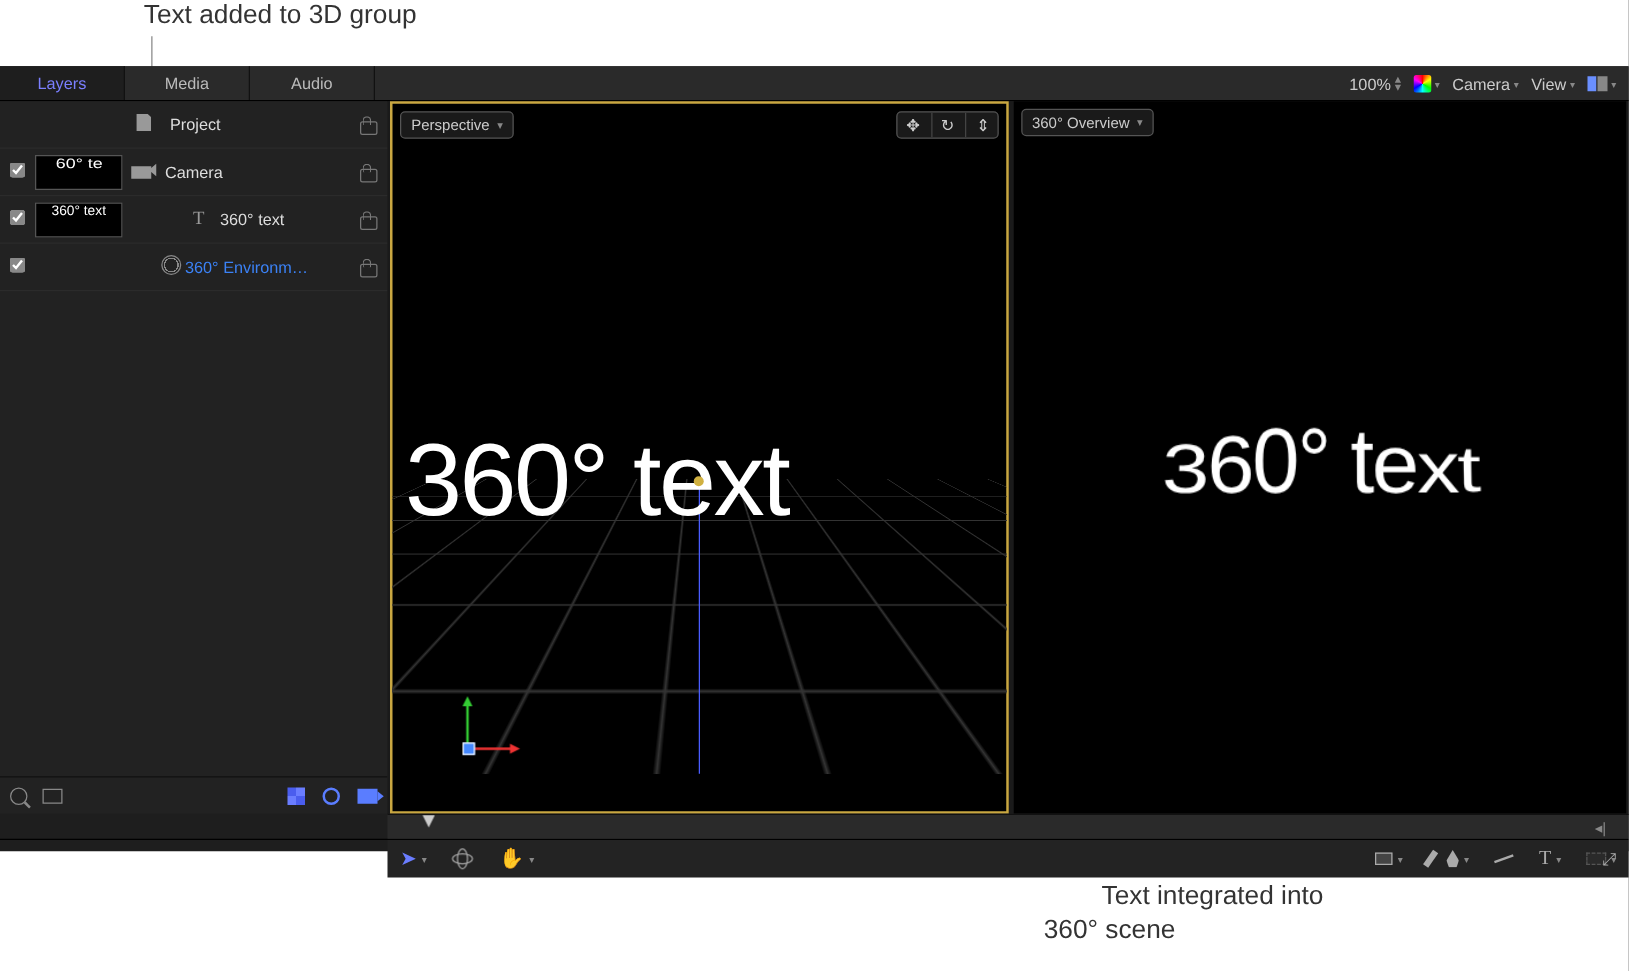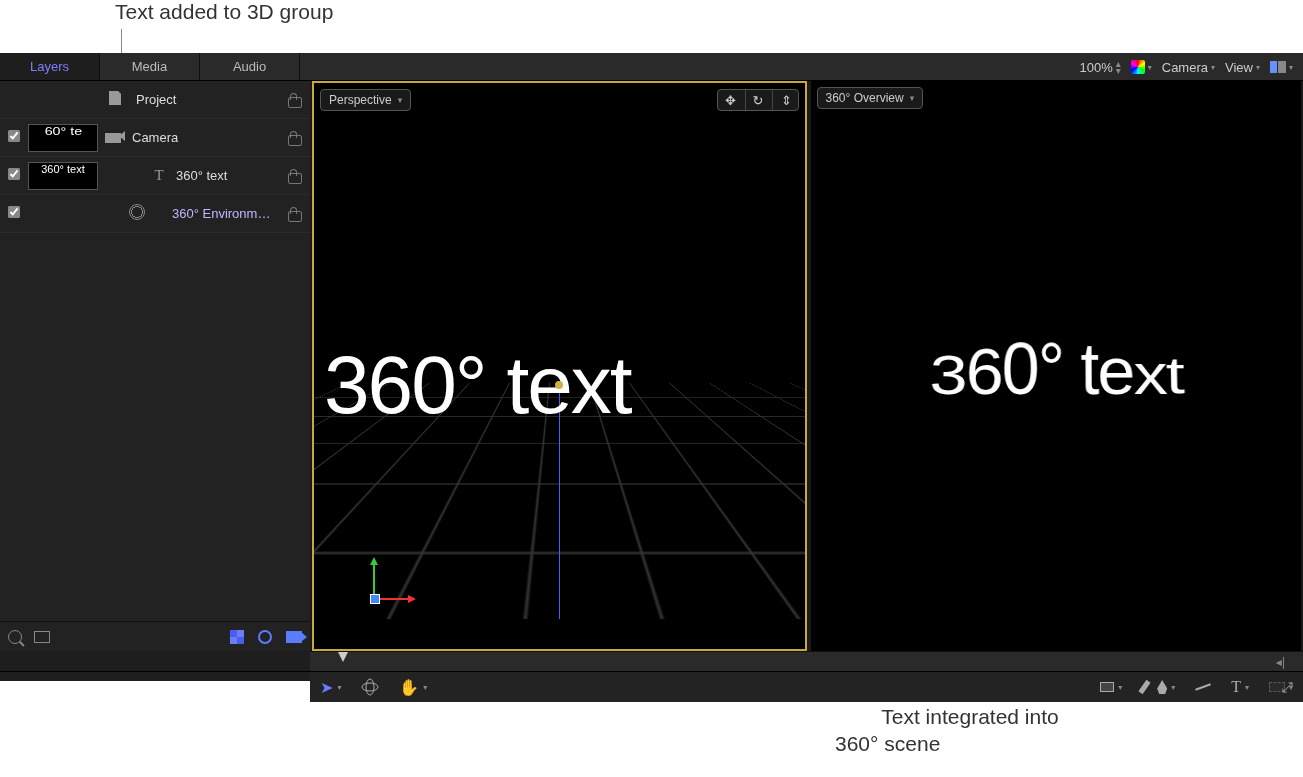--- a/index.html
+++ b/index.html
@@ -184,21 +184,21 @@
           <div class="indent2"></div>
           <span class="licon text">T</span>
           <span style="margin-left:6px;">360° text</span>
           <span class="lockico"></span>
         </div>
         <div class="lrow">
           <div class="lcheck"><input type="checkbox" checked="" style=""></div>
           <div style="width:70px"></div>
           <div class="indent1"></div>
           <span class="licon env"></span>
-          <span style="margin-left:24px;color:#c4b5fd;">360° Environm…</span>
+          <span style="margin-left:0;color:#3b82f6;">360° Environm…</span>
           <span class="lockico"></span>
         </div>
       </div>
       <div class="sidefoot">
         <span class="sf-search"></span>
         <span class="sf-frame"></span>
         <div class="sf-right">
           <span class="sf-grid"></span>
           <span class="sf-circ"></span>
           <span class="sf-cam"></span>

